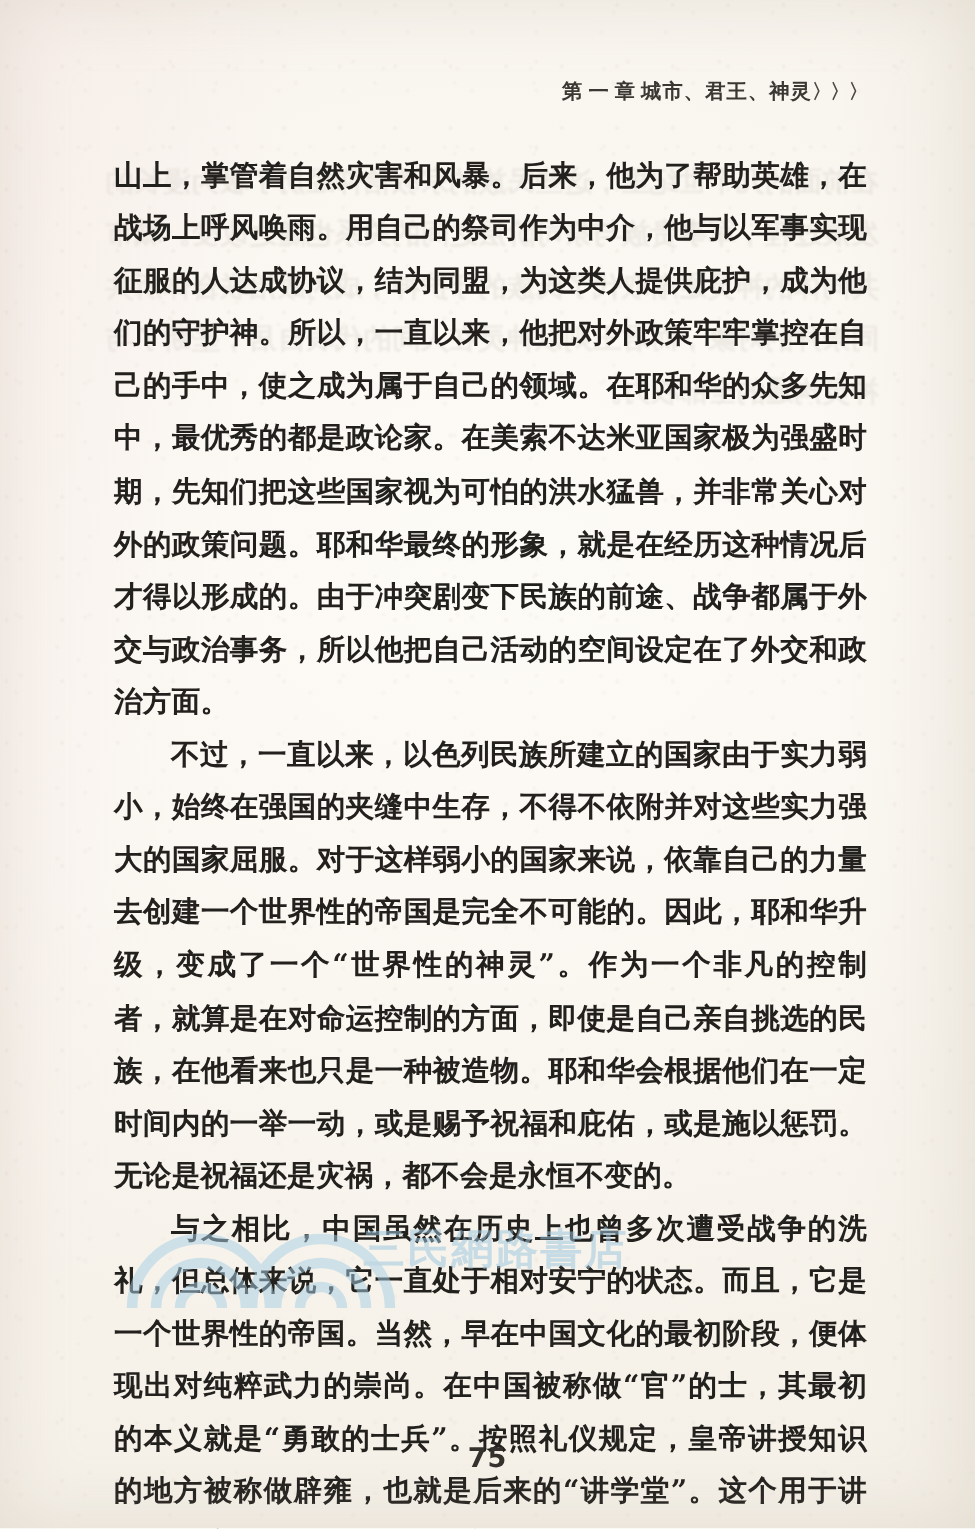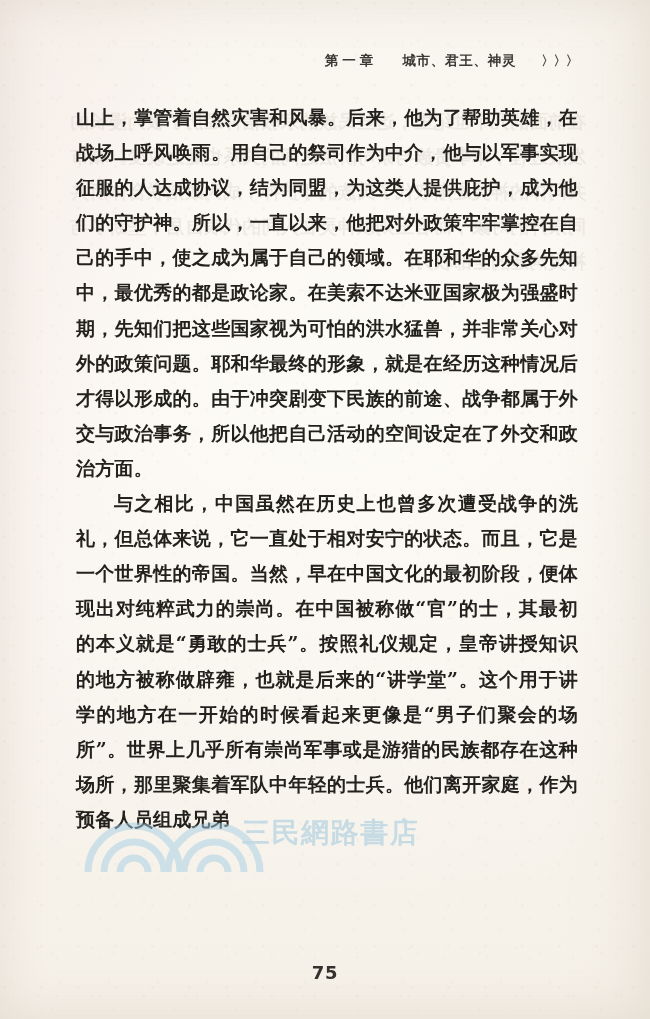--- a/index.html
+++ b/index.html
@@ -52,21 +52,21 @@
       linear-gradient(0deg,   rgba(240,234,224,.38) 0%, rgba(250,245,238,0) 9%);
   }
 
   
   .running-head {
     position: absolute;
     top: 52px;
     right: 72px;
     display: flex;
     align-items: flex-end;
-    gap: 25px;
+    gap: 0;
     font-family: "DejaVu Sans", "Liberation Sans", sans-serif;
     font-size: 13.5px;
     font-weight: 700;
     letter-spacing: .055em;
     color: #3b3833;
     white-space: nowrap;
     margin-left: 38px;
   }
   .running-head .chap { letter-spacing: .3em; }
   .running-head .guillemets {
@@ -180,20 +180,21 @@
   <div class="grain"></div>
 
   <div class="running-head">
     <span class="chap">第一章</span>
     <span class="ttl">城市、君王、神灵</span>
     <span class="guillemets">〉〉〉</span>
   </div>
 
   <div class="body-text">
     <p class="para cont">山上，掌管着自然灾害和风暴。后来，他为了帮助英雄，在战场上呼风唤雨。用自己的祭司作为中介，他与以军事实现征服的人达成协议，结为同盟，为这类人提供庇护，成为他们的守护神。所以，一直以来，他把对外政策牢牢掌控在自己的手中，使之成为属于自己的领域。在耶和华的众多先知中，最优秀的都是政论家。在美索不达米亚国家极为强盛时期，先知们把这些国家视为可怕的洪水猛兽，并非常关心对外的政策问题。耶和华最终的形象，就是在经历这种情况后才得以形成的。由于冲突剧变下民族的前途、战争都属于外交与政治事务，所以他把自己活动的空间设定在了外交和政治方面。</p>
+    <p class="para">不过，一直以来，以色列民族所建立的国家由于实力弱小，始终在强国的夹缝中生存，不得不依附并对这些实力强大的国家屈服。对于这样弱小的国家来说，依靠自己的力量去创建一个世界性的帝国是完全不可能的。因此，耶和华升级，变成了一个“世界性的神灵”。作为一个非凡的控制者，就算是在对命运控制的方面，即使是自己亲自挑选的民族，在他看来也只是一种被造物。耶和华会根据他们在一定时间内的一举一动，或是赐予祝福和庇佑，或是施以惩罚。无论是祝福还是灾祸，都不会是永恒不变的。</p>
     <p class="para">与之相比，中国虽然在历史上也曾多次遭受战争的洗礼，但总体来说，它一直处于相对安宁的状态。而且，它是一个世界性的帝国。当然，早在中国文化的最初阶段，便体现出对纯粹武力的崇尚。在中国被称做“官”的士，其最初的本义就是“勇敢的士兵”。按照礼仪规定，皇帝讲授知识的地方被称做辟雍，也就是后来的“讲学堂”。这个用于讲学的地方在一开始的时候看起来更像是“男子们聚会的场所”。世界上几乎所有崇尚军事或是游猎的民族都存在这种场所，那里聚集着军队中年轻的士兵。他们离开家庭，作为预备人员组成兄弟</p>
   </div>
 
   <div class="watermark">
     <svg width="200" height="86" viewBox="0 0 200 86">
       <g fill="none" stroke="#a8cfe4" stroke-width="7" opacity="0.82">
         <path d="M4 66 A46 46 0 0 1 96 66"></path>
         <path d="M20 66 A30 30 0 0 1 80 66"></path>
         <path d="M36 66 A14 14 0 0 1 64 66"></path>
         <path d="M84 66 A46 46 0 0 1 176 66"></path>

